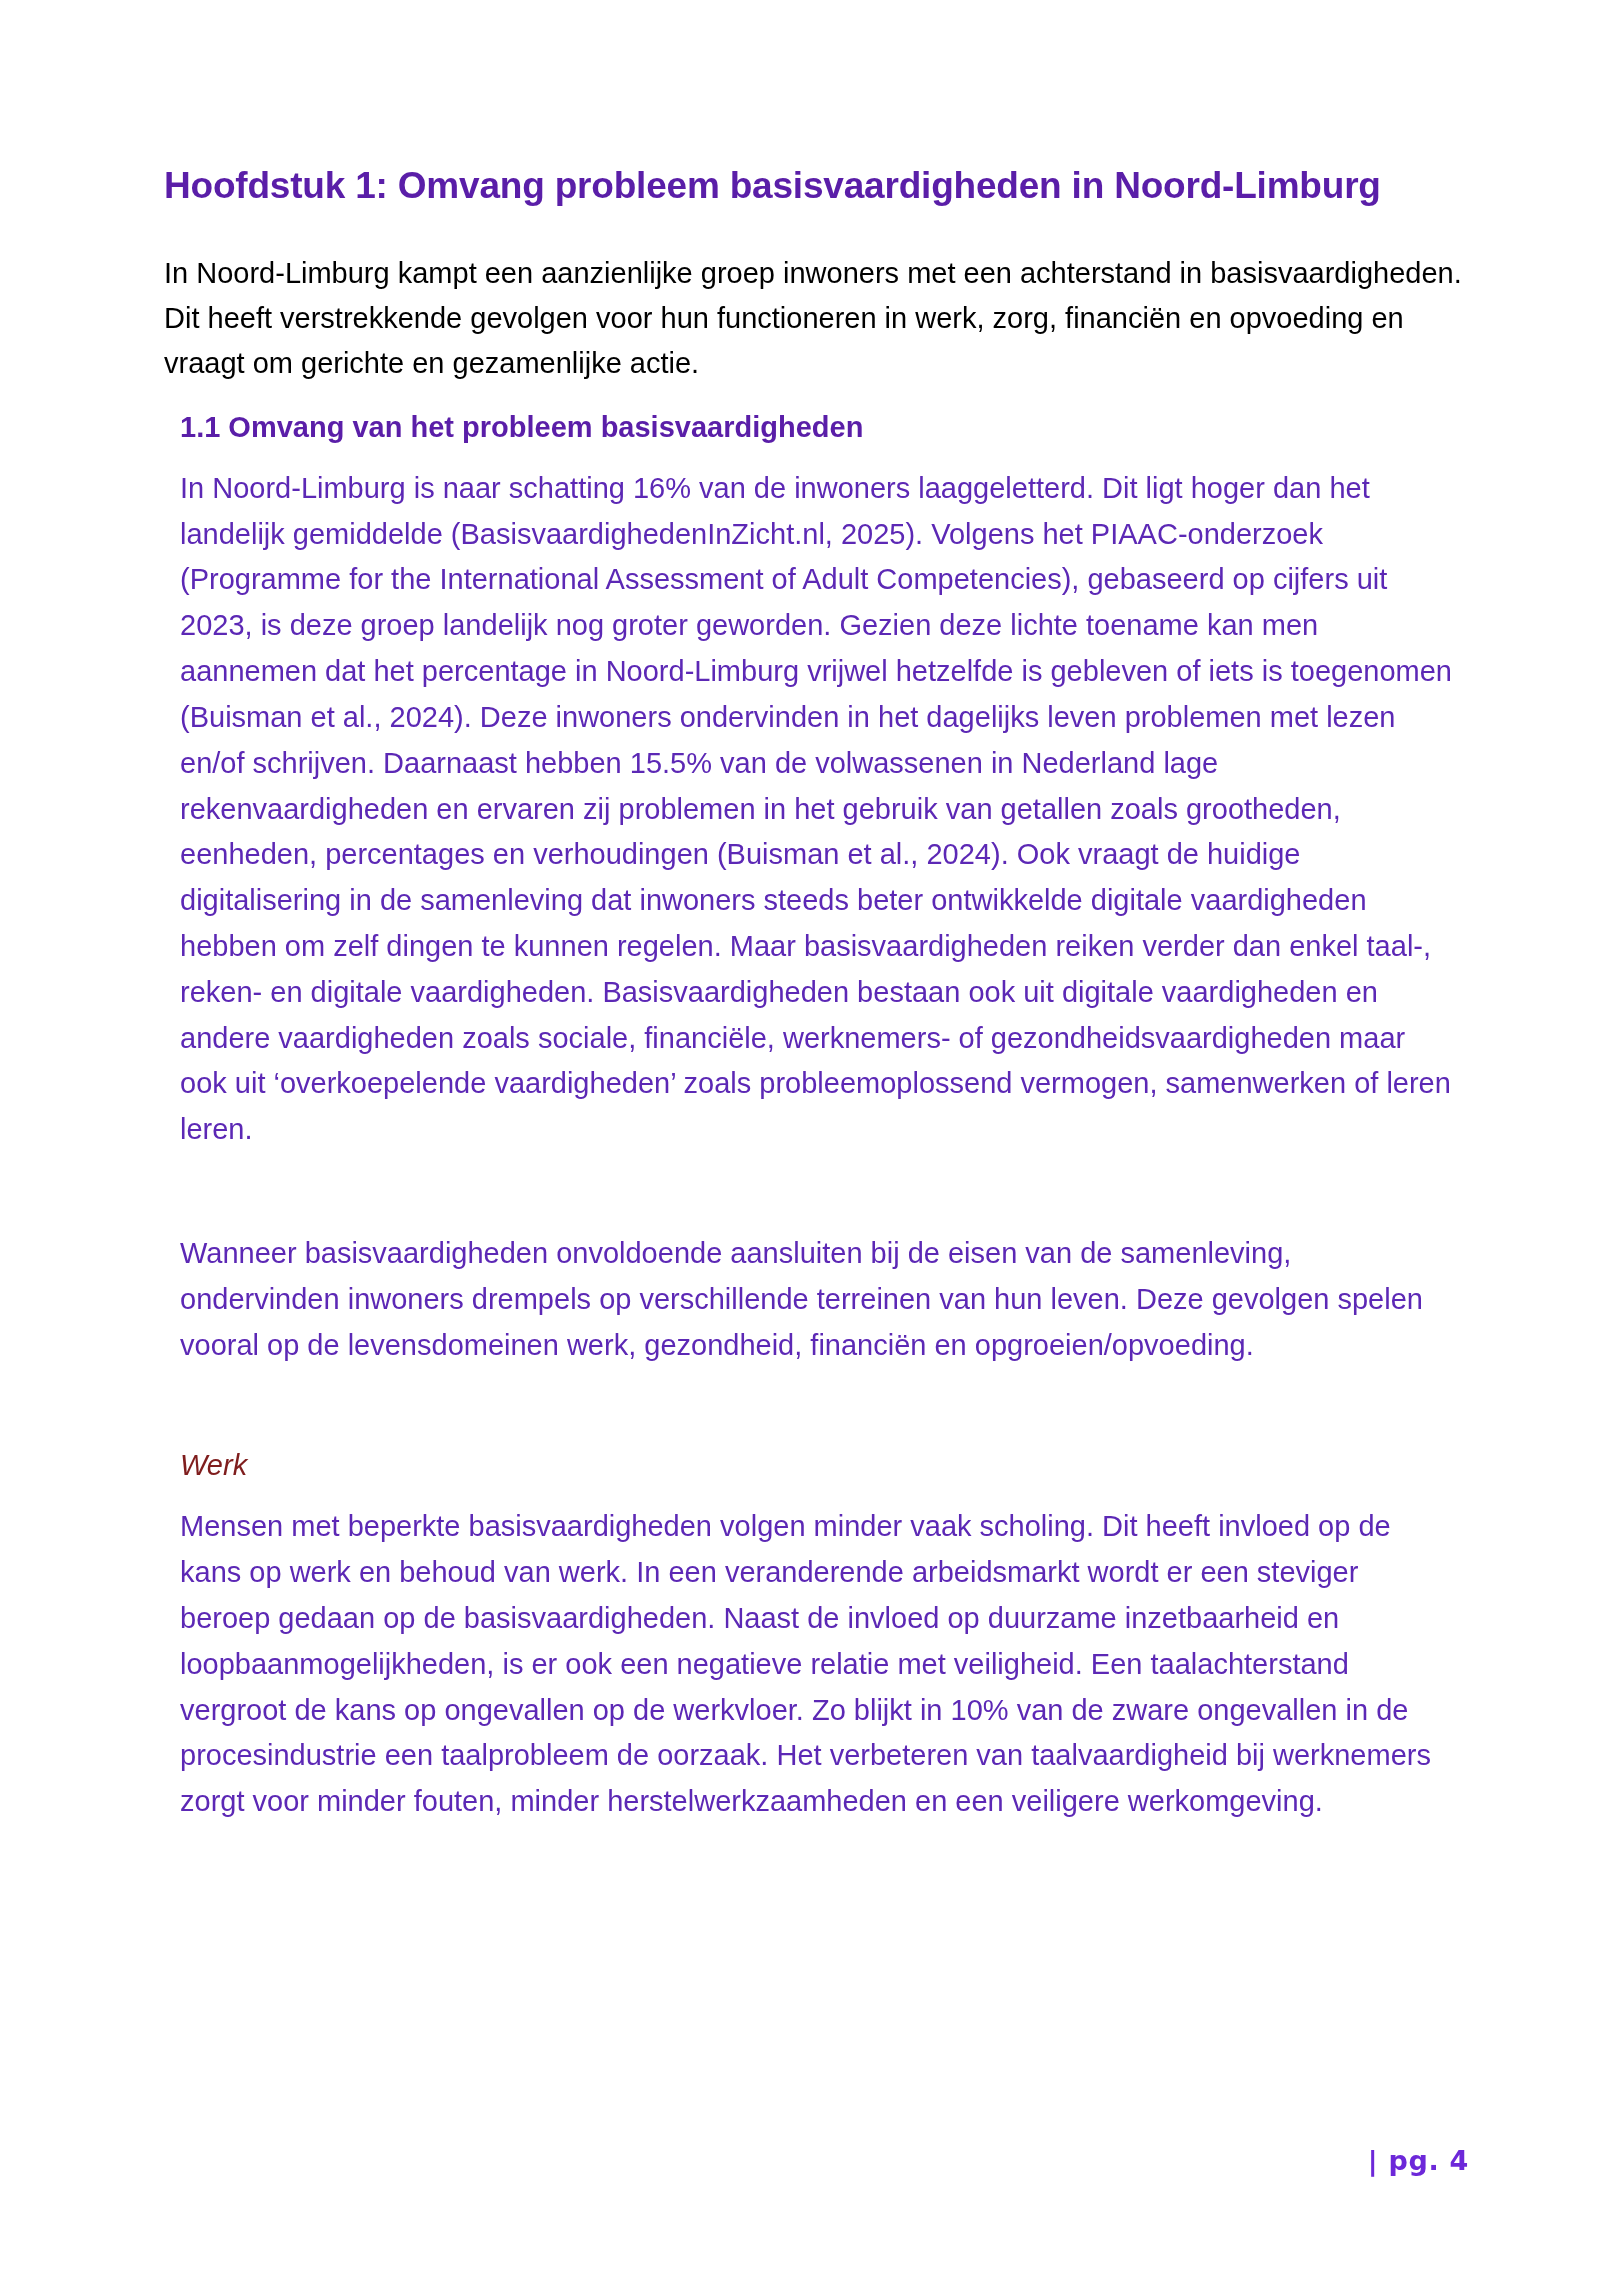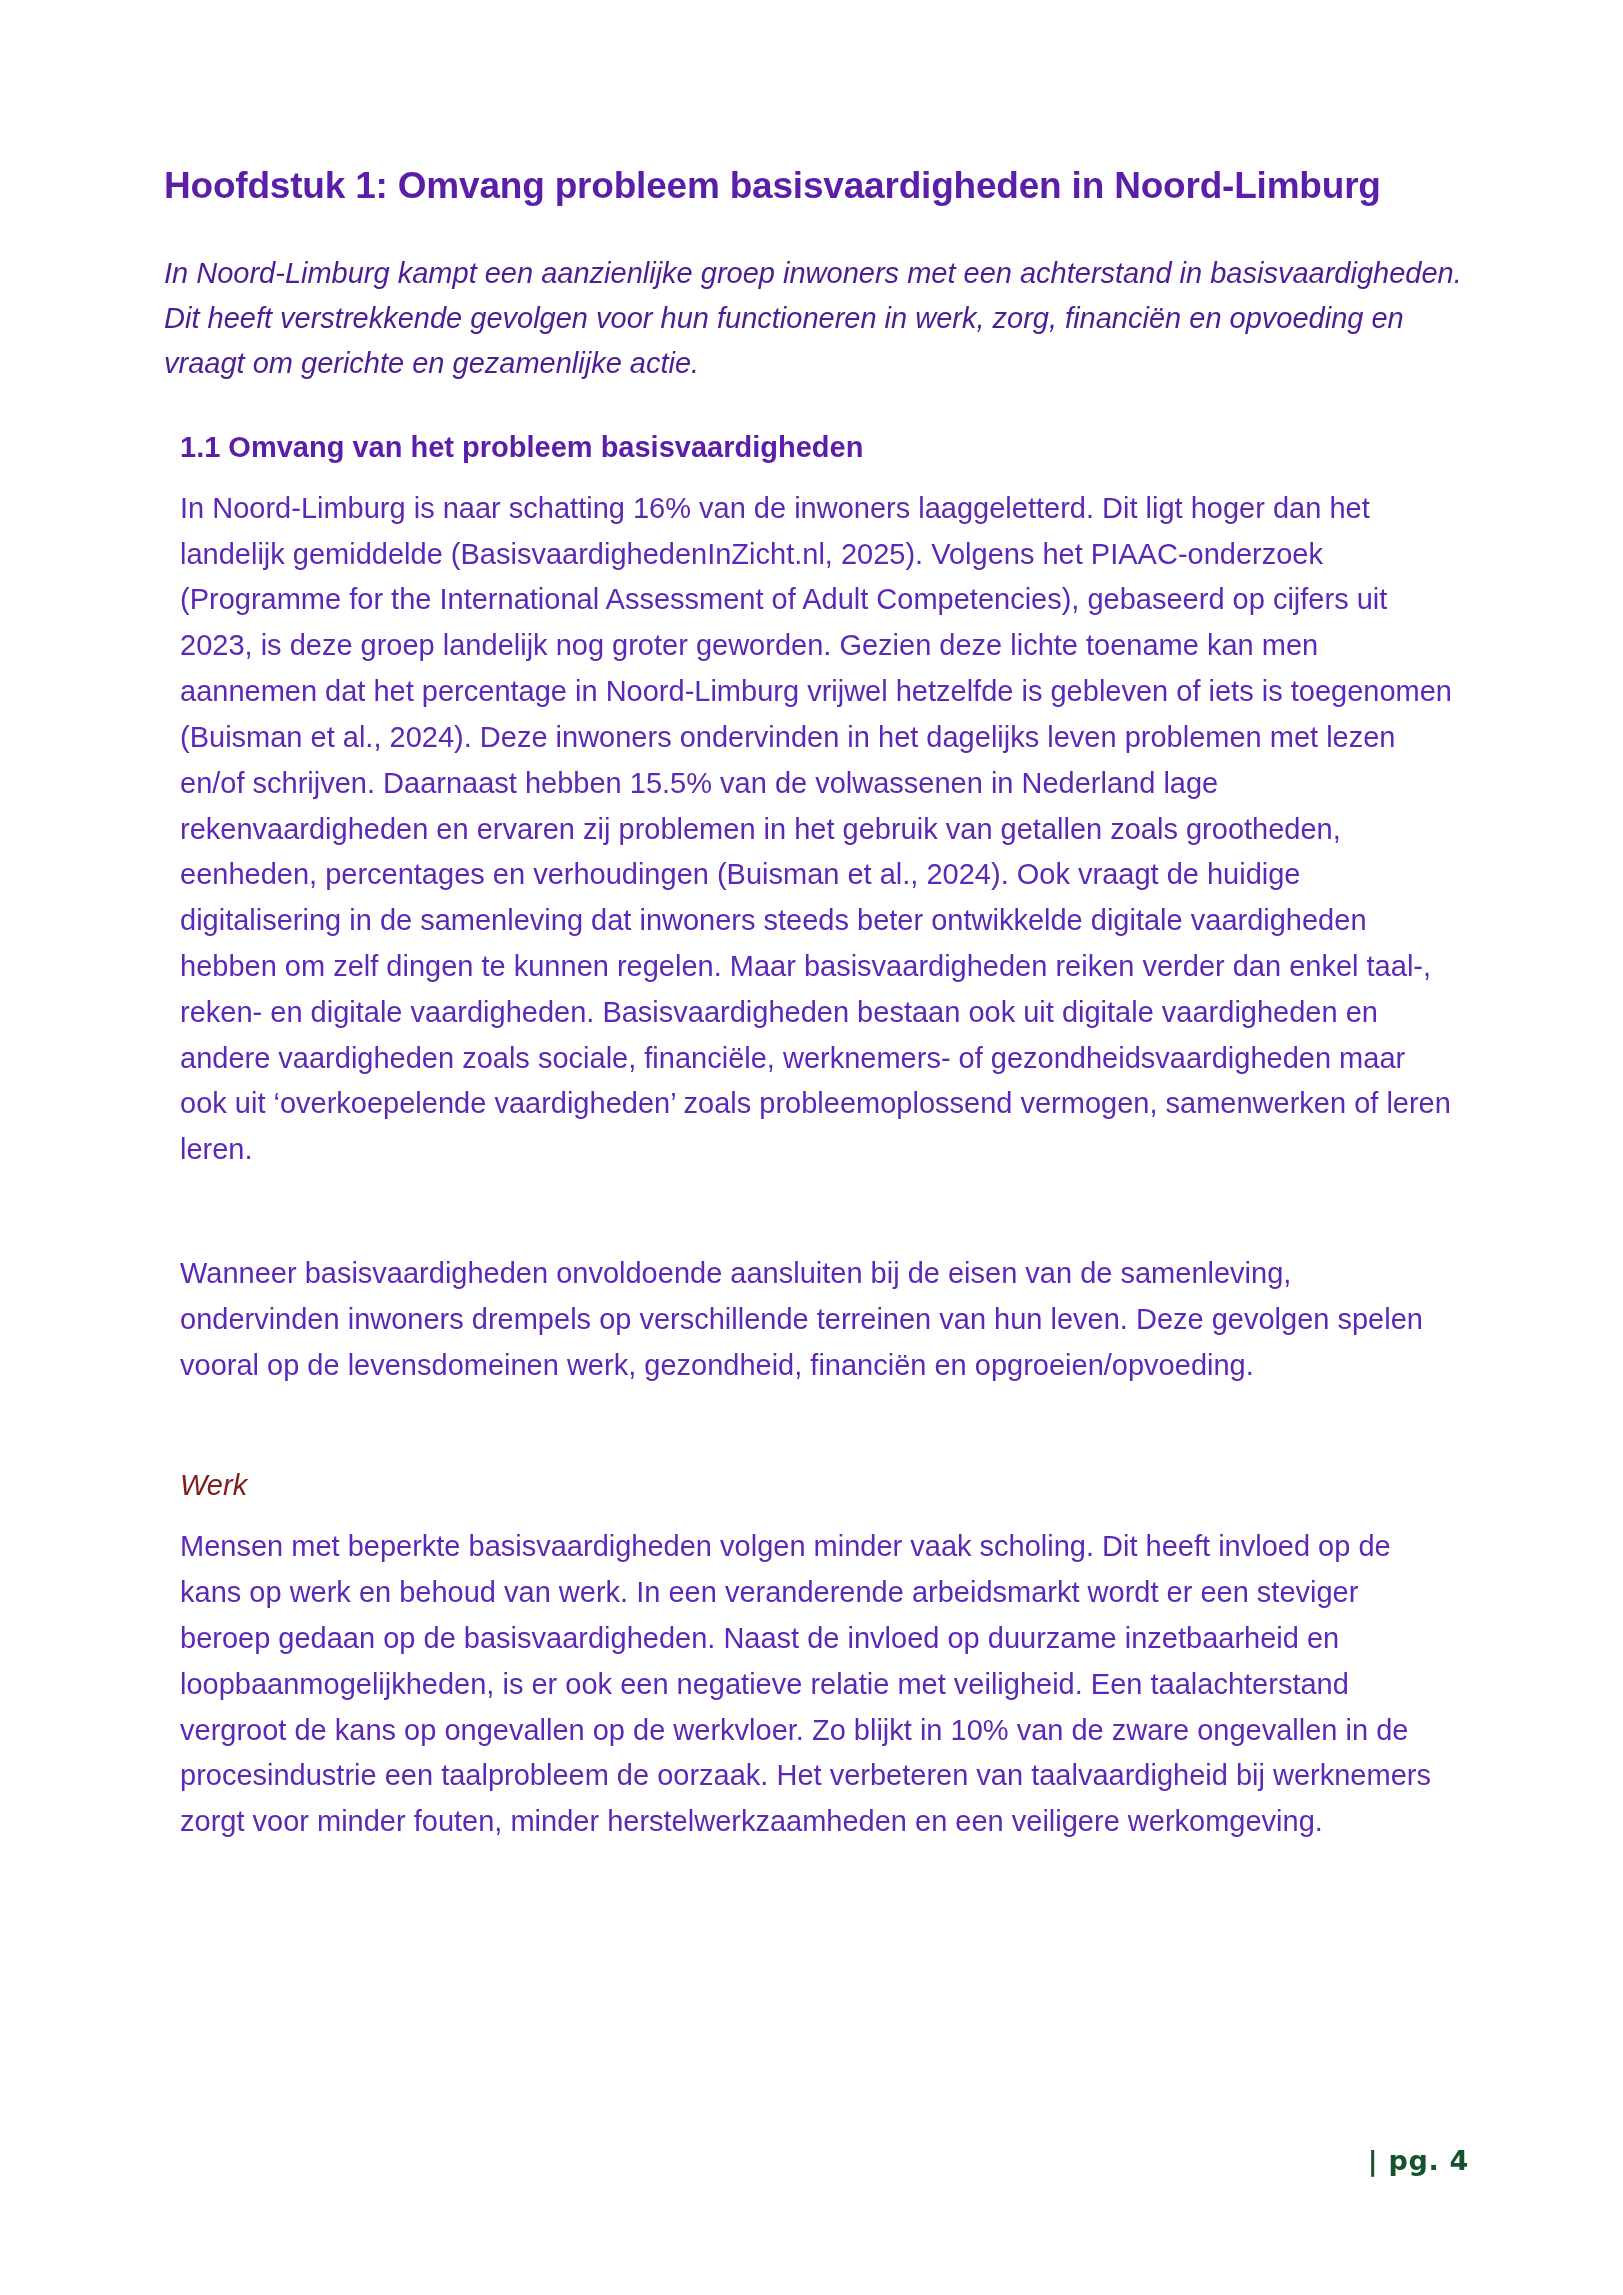--- a/index.html
+++ b/index.html
@@ -34,24 +34,23 @@
     font-weight: 700;
     line-height: 1.18;
     color: #5A1EA8;
     letter-spacing: -0.2px;
     margin: 0 0 43px 0;
   }
 
   
   .lead {
     font-size: 29px;
-    font-style: italic;
     line-height: 1.56;
-    color: #4c1d95;
-    margin: 0 0 40px 0;
+    color: #000000;
+    margin: 0 0 20px 0;
   }
 
   
   .section-heading {
     font-size: 29px;
     font-weight: 700;
     line-height: 1.5;
     color: #5A1EA8;
     margin: 16px;
   }
@@ -85,21 +84,21 @@
 
   
   .footer {
     position: absolute;
     right: 154px;
     bottom: 119px;
     text-align: left;
     font-family: "DejaVu Sans", sans-serif;
     font-size: 27px;
     font-weight: 700;
-    color: #14532d;
+    color: #6d28d9;
     letter-spacing: 0.7px;
     white-space: pre;
   }
 </style>
 </head>
 <body>
 
 <div class="page">
   <div class="content">
 

